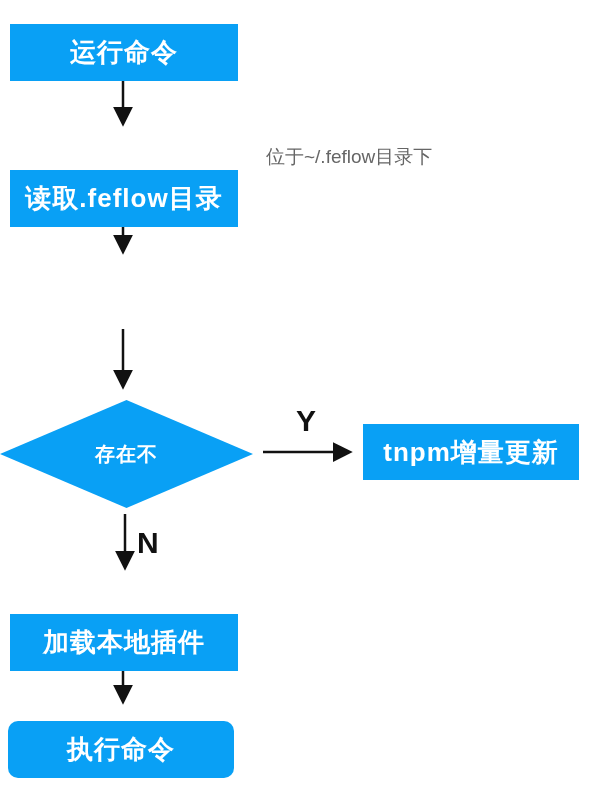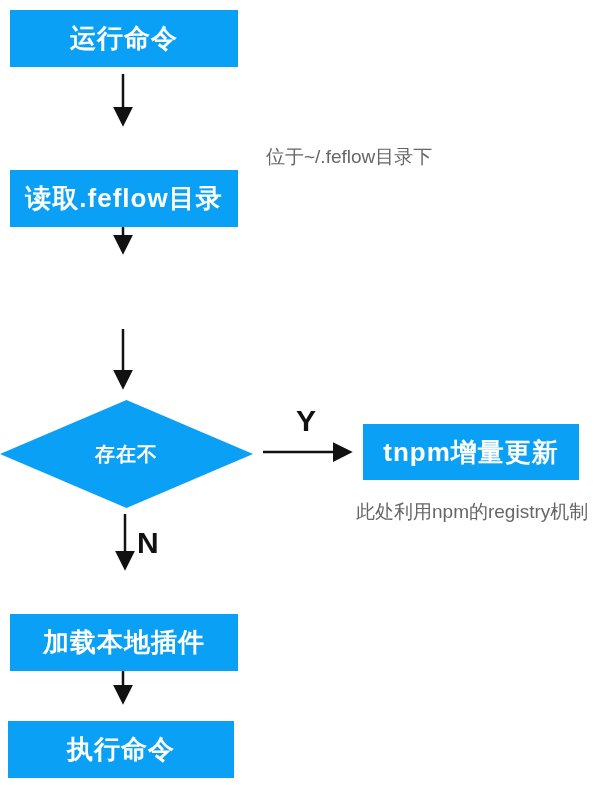--- a/index.html
+++ b/index.html
@@ -23,25 +23,25 @@
     color: #ffffff;
     font-weight: 600;
     font-size: 26px;
     letter-spacing: 1px;
     text-align: center;
   }
   .rect {
     width: 228px;
     height: 57px;
   }
-  .box-run        { left: 10px;  top: 10px;  }
+  .box-run        { left: 10px;  top: 24px;  }
   .box-readdir    { left: 10px;  top: 138px; margin-top: 32px; }
   .box-readlist   { left: 10px;  top: 263px; }
   .box-load       { left: 10px;  top: 614px; }
-  .box-exec       { left: 8px;   top: 721px; width: 226px; }
+  .box-exec       { left: 8px;   top: 721px; width: 226px; border-radius: 10px; }
   .box-tnpm       { left: 363px; top: 424px; width: 216px; height: 56px; }
   .diamond {
     left: 0px;
     top: 400px;
     width: 253px;
     height: 108px;
     clip-path: polygon(50% 0%, 100% 50%, 50% 100%, 0% 50%);
     font-size: 20px;
     line-height: 1.5;
   }
@@ -112,15 +112,14 @@
   </div>
 
   <div class="node rect box-exec" style="background:#09a0f5">
     <span>执行命令</span>
   </div>
 
   <div class="branch-label label-y">Y</div>
   <div class="branch-label label-n">N</div>
 
   <div class="note note-feflow">位于~/.feflow目录下</div>
-  <div class="note note-registry">此处利用npm的registry机制</div>
 
 </div>
 
 </body></html>

